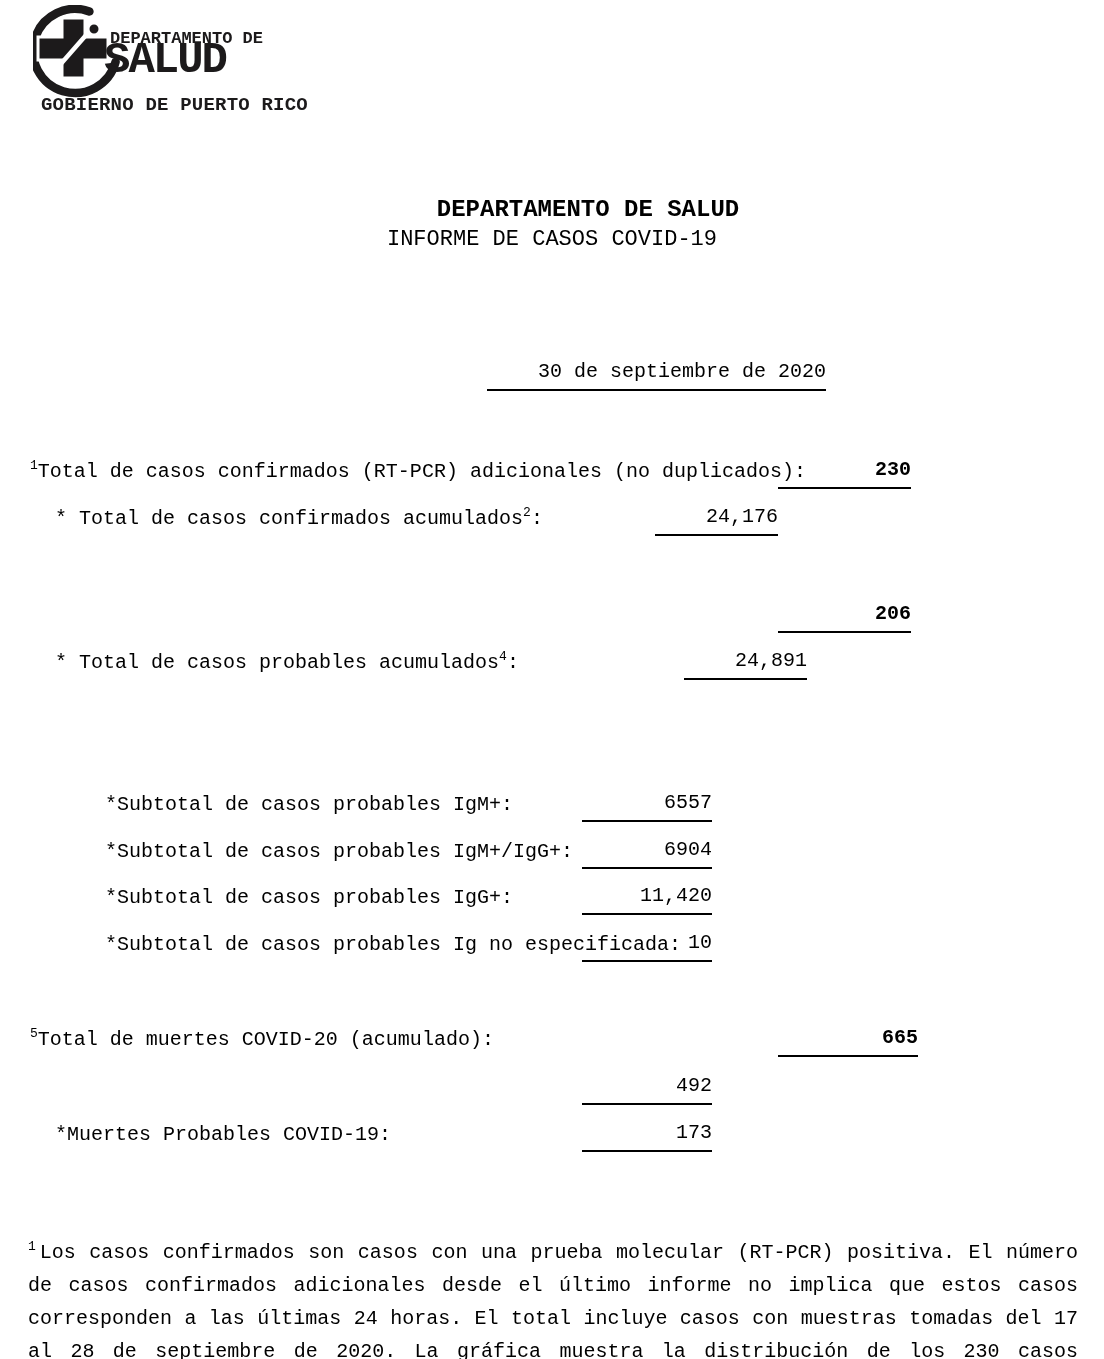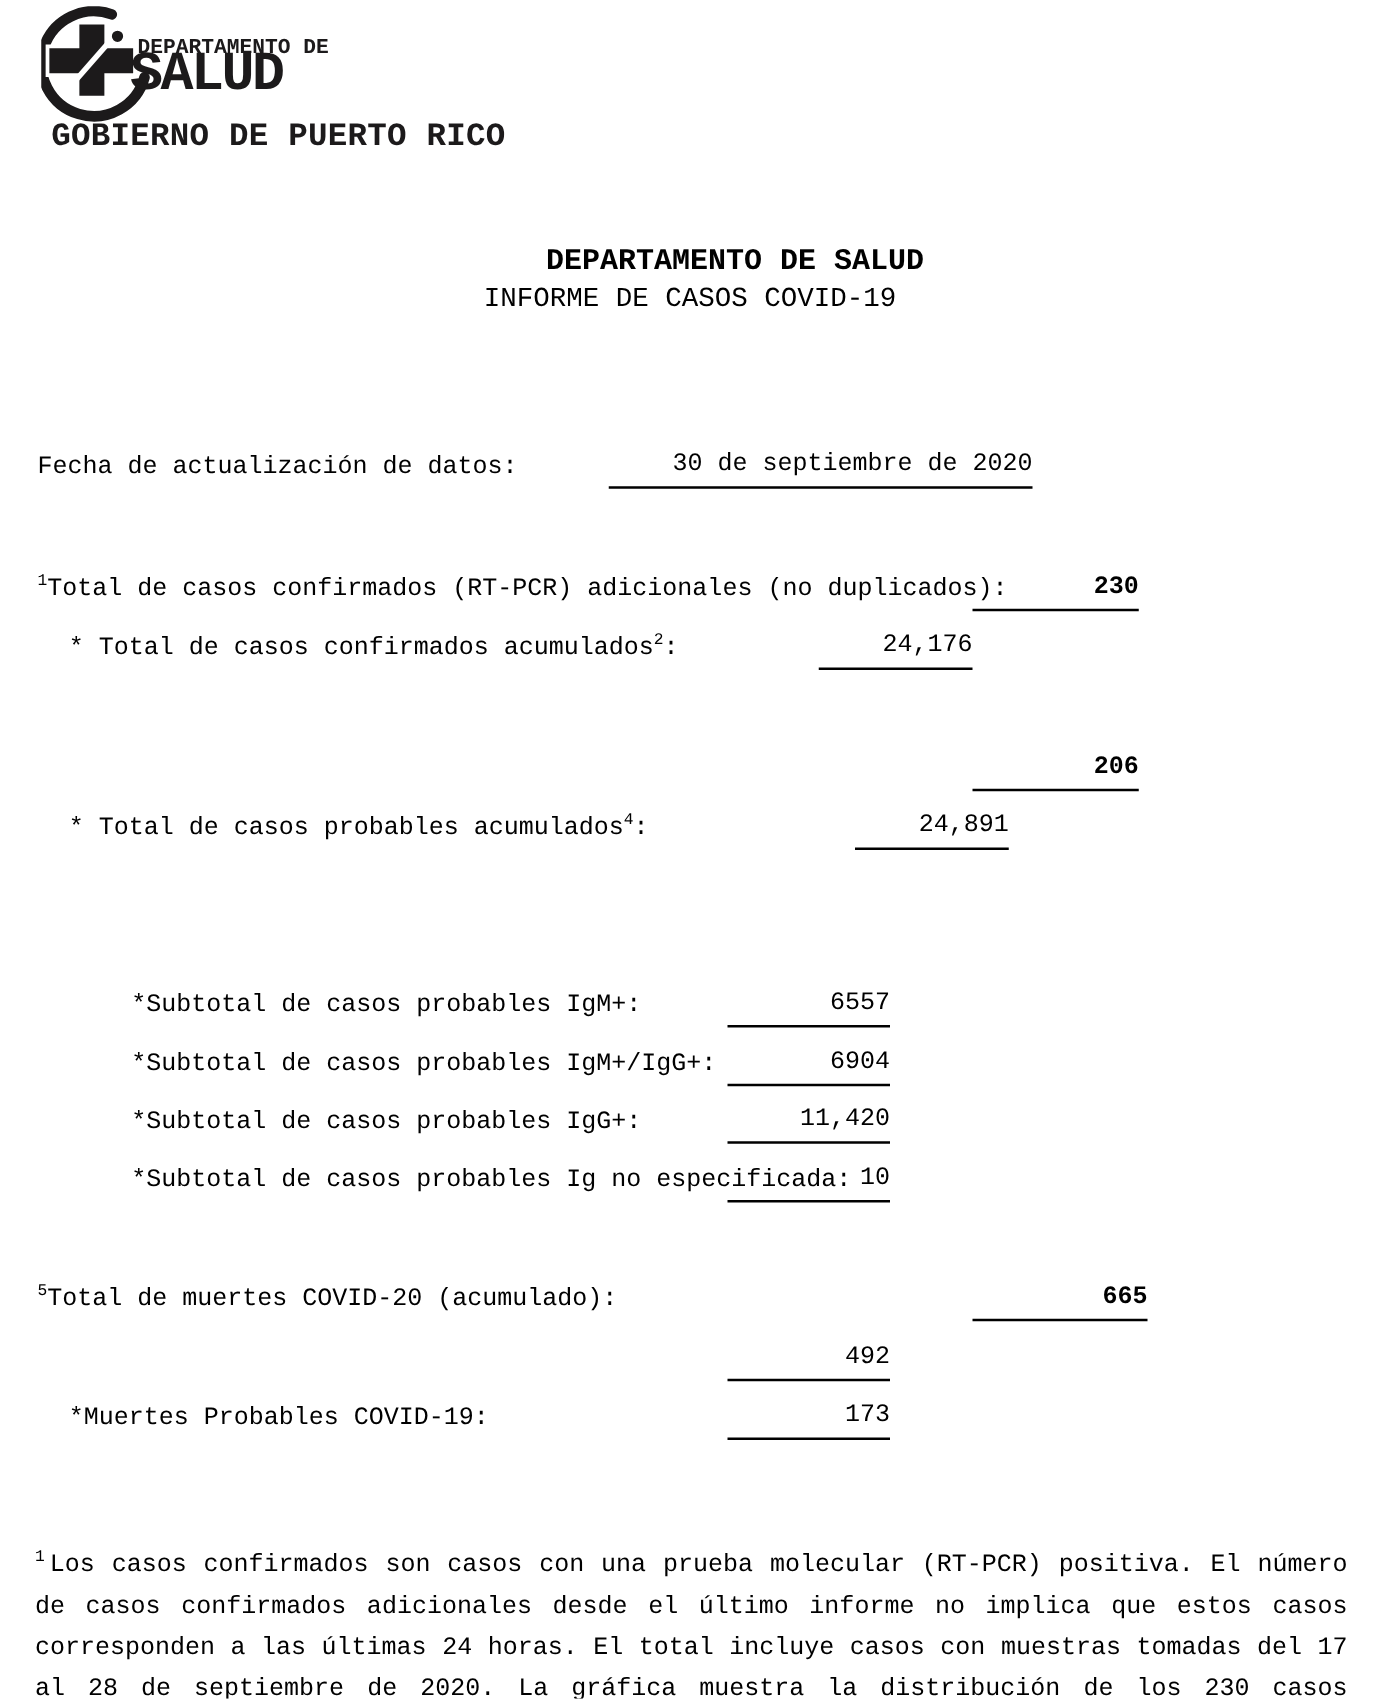--- a/index.html
+++ b/index.html
@@ -9,21 +9,21 @@
     background:#ffffff;
     font-family:Liberation Mono, monospace;
     color:#000;
     overflow:hidden;
   }
   
   .logo{position:absolute;left:33px;top:5px;width:270px;height:118px;color:#1c1a1b;}
   .logo svg{position:absolute;left:0;top:0;}
   .logo-l1{position:absolute;left:77px;top:24px;font-size:17px;font-weight:700;letter-spacing:0px;white-space:nowrap;}
   .logo-l2{position:absolute;left:71px;top:30px;font-size:44px;font-weight:800;letter-spacing:-2px;white-space:nowrap;}
-  .logo-l3{position:absolute;left:8px;top:89px;font-size:26px;font-weight:700;letter-spacing:0.2px;white-space:nowrap;}
+  .logo-l3{position:absolute;left:8px;top:89px;font-size:19px;font-weight:700;letter-spacing:0.2px;white-space:nowrap;}
   
   .title1{position:absolute;left:0;top:196px;width:100%;text-align:center;font-size:24px;font-weight:700;padding-left:36px;}
   .title2{position:absolute;left:0;top:227px;width:100%;text-align:center;font-size:22px;font-weight:400;}
   
   .row{position:absolute;left:0;width:100%;height:34px;font-size:20px;}
   .label{position:absolute;top:0;white-space:nowrap;line-height:24px;}
   .fill{
     position:absolute;top:-2px;text-align:right;line-height:24px;
     border-bottom:2px solid #000;padding-bottom:5px;white-space:nowrap;
   }
@@ -54,21 +54,20 @@
     </svg>
     <div class="logo-l1">DEPARTAMENTO DE</div>
     <div class="logo-l2">SALUD</div>
     <div class="logo-l3">GOBIERNO DE PUERTO RICO</div>
   </div>
 
   <div class="title1">DEPARTAMENTO DE SALUD</div>
   <div class="title2">INFORME DE CASOS COVID-19</div>
 
   <div class="row" style="top:362px">
-    <div class="label" style="left:30px">Fecha de actualización de datos:</div>
     <div class="fill" style="left:487px;width:339px">30 de septiembre de 2020</div>
   </div>
 
   <div class="row" style="top:460px">
     <div class="label" style="left:30px"><sup>1</sup><span>Total de casos confirmados (RT-PCR) adicionales (no duplicados):</span></div>
     <div class="fill bold" style="left:778px;width:133px">230</div>
   </div>
   <div class="row" style="top:507px">
     <div class="label" style="left:55px"><span>* Total de casos confirmados acumulados</span><sup>2</sup><span>:</span></div>
     <div class="fill" style="left:655px;width:123px">24,176</div>

